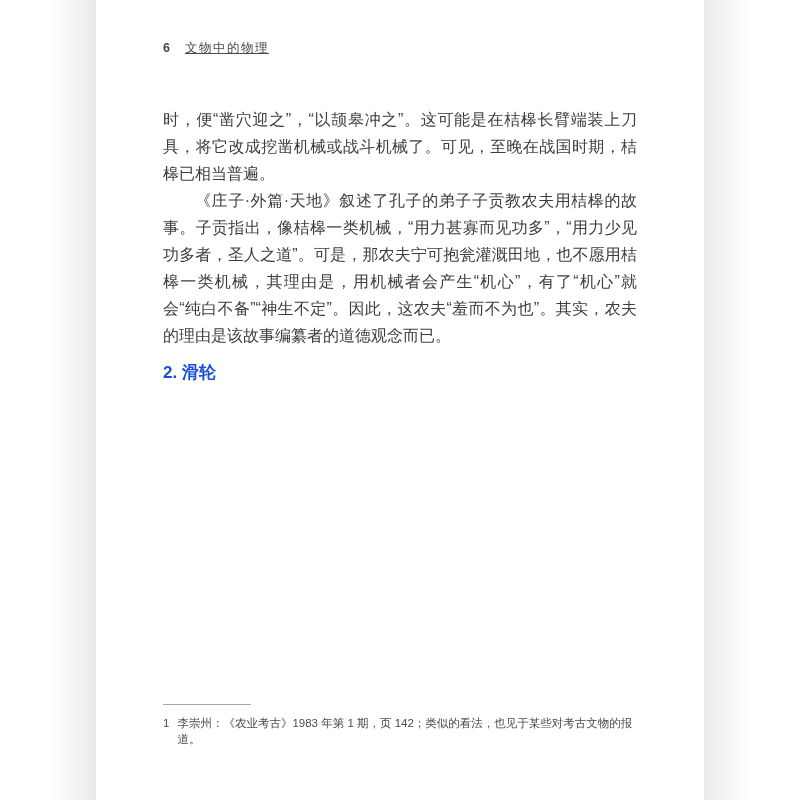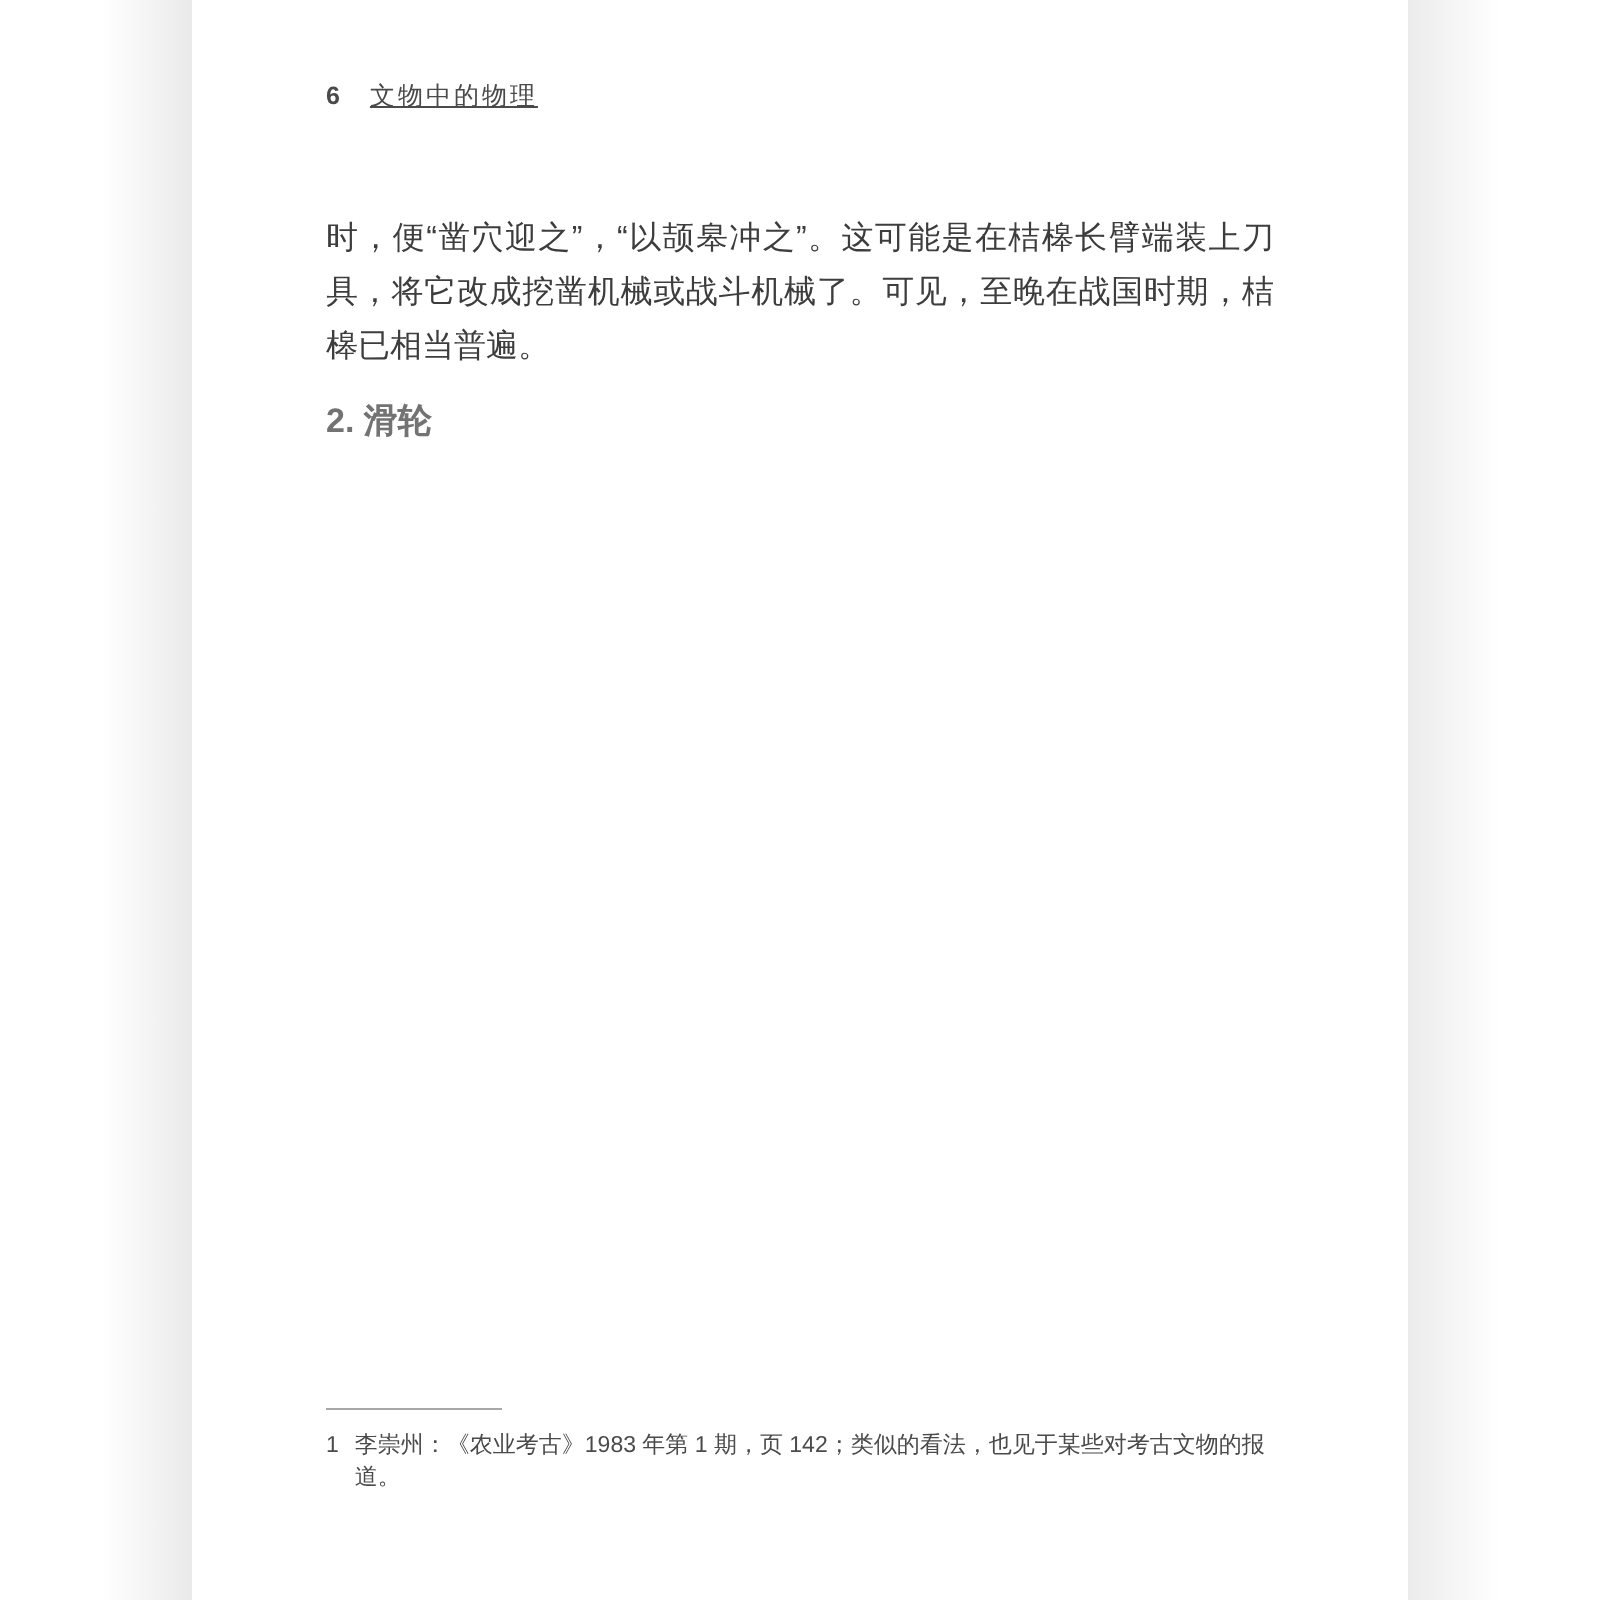--- a/index.html
+++ b/index.html
@@ -60,21 +60,21 @@
   }
   .body-text p {
     margin: 0;
   }
   .body-text p.indent {
     text-indent: 2em;
   }
   .section-heading {
     font-size: 17px;
     font-weight: 700;
-    color: #737373;
+    color: #1d4ed8;
     line-height: 22px;
     margin: 13px 0 14px 0;
   }
   .footnote-divider {
     position: absolute;
     left: 67px; top: 704px;
     width: 88px;
     border-top: 1px solid #a8a8a8;
   }
   .footnote {
@@ -99,20 +99,21 @@
 
 <div class="page">
 
   <div class="running-header">
     <span class="page-num">6</span>
     <span class="book-title">文物中的物理</span>
   </div>
 
   <div class="body-text">
     <p>时，便“凿穴迎之”，“以颉皋冲之”。这可能是在桔槔长臂端装上刀具，将它改成挖凿机械或战斗机械了。可见，至晚在战国时期，桔槔已相当普遍。</p>
+    <p class="indent">《庄子·外篇·天地》叙述了孔子的弟子子贡教农夫用桔槔的故事。子贡指出，像桔槔一类机械，“用力甚寡而见功多”，“用力少见功多者，圣人之道”。可是，那农夫宁可抱瓮灌溉田地，也不愿用桔槔一类机械，其理由是，用机械者会产生“机心”，有了“机心”就会“纯白不备”“神生不定”。因此，这农夫“羞而不为也”。其实，农夫的理由是该故事编纂者的道德观念而已。</p>
     <h2 class="section-heading">2. 滑轮</h2>
   </div>
 
   <div class="footnote-divider"></div>
 
   <div class="footnote">
     <span class="marker">1</span>
     <span>李崇州：《农业考古》1983 年第 1 期，页 142；类似的看法，也见于某些对考古文物的报道。</span>
   </div>
 

